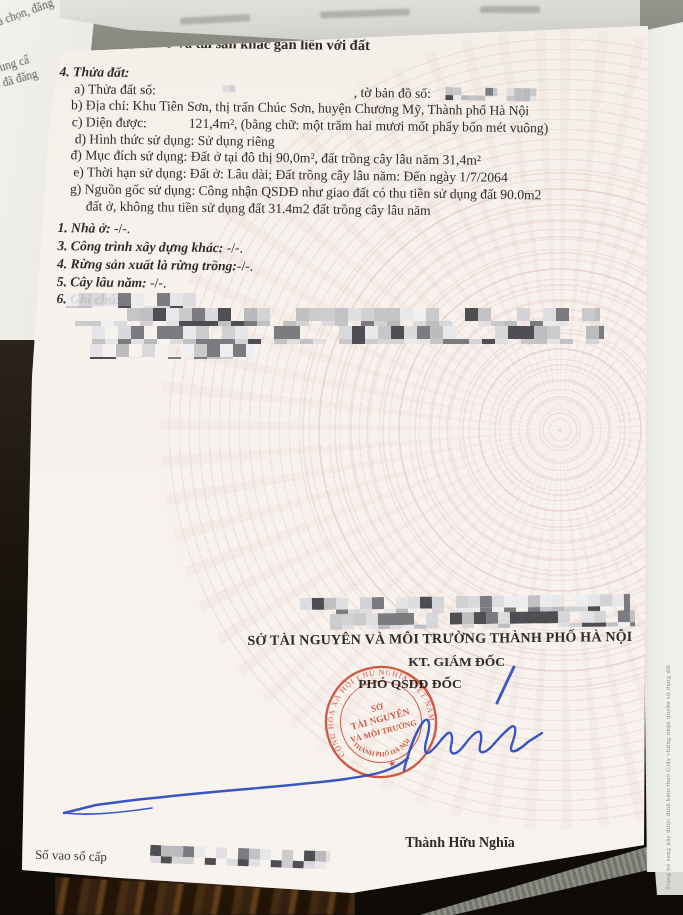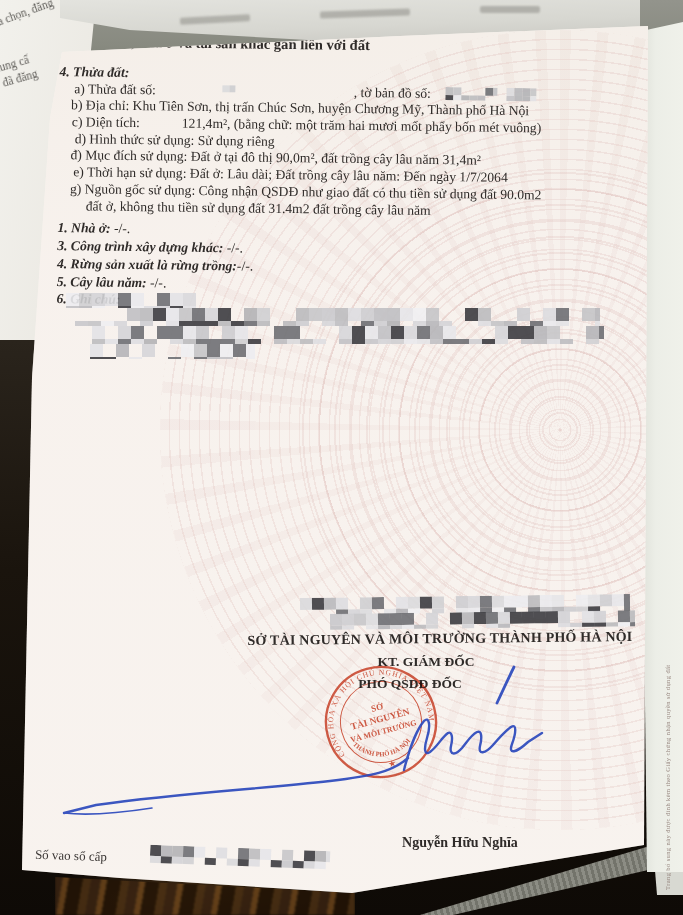--- a/index.html
+++ b/index.html
@@ -52,21 +52,21 @@
     transform:rotate(.75deg);transform-origin:55px 40px;}
   .line{position:absolute;white-space:nowrap;}
   .b{font-weight:bold;}
   .bi{font-weight:bold;font-style:italic;}
   .sp{display:inline-block;}
   .mosaic{position:relative;overflow:hidden;display:inline-block;vertical-align:-2px;}
   .mosaic-abs{position:absolute;overflow:hidden;}
   .sign-block{position:absolute;left:0;top:0;width:683px;color:#2f2b29;}
   .authority{position:absolute;left:230px;top:631px;width:420px;text-align:center;
     font-weight:bold;font-size:14px;letter-spacing:.2px;transform:rotate(-.6deg);white-space:nowrap;}
-  .kt{position:absolute;left:316px;top:654px;width:220px;text-align:center;font-weight:bold;font-size:13.5px;}
+  .kt{position:absolute;left:285px;top:654px;width:220px;text-align:right;font-weight:bold;font-size:13.5px;}
   .pgd{position:absolute;left:300px;top:676px;width:220px;text-align:center;font-weight:bold;font-size:13.5px;}
   .signer-name{position:absolute;left:350px;top:835px;width:220px;text-align:center;font-weight:bold;font-size:14px;}
   .footer-line{position:absolute;left:35px;top:848px;font-size:13px;transform:rotate(2deg);color:#3a3634;}
   
   .stamp{position:absolute;left:322px;top:663px;width:118px;height:118px;z-index:7;
     transform:rotate(-15deg);opacity:.88;mix-blend-mode:multiply;}
   .sig-svg{position:absolute;left:0;top:0;width:683px;height:915px;z-index:8;pointer-events:none;}
 </style>
 </head>
 <body>
@@ -105,21 +105,21 @@
 
       <div class="line bi" style="left:60px;top:64px;">4. Thửa đất:</div>
 
       <div class="line" style="left:75px;top:81px;">
         <span>a) Thửa đất số:</span><span class="sp" style="width:60px;"></span><span class="mosaic" style="width:20px;height:12px;"><i style="position: absolute; left: 7px; top: 0px; width: 7px; height: 7px; background: rgb(218, 218, 221); opacity: 0.9;"></i><i style="position: absolute; left: 14px; top: 0px; width: 7px; height: 7px; background: rgb(205, 205, 208); opacity: 0.9;"></i></span><span class="sp" style="width:118px;"></span><span>, tờ bản đồ số:</span><span class="sp" style="width:14px;"></span><span class="mosaic" style="width:52px;height:13px;"><i style="position: absolute; left: 0px; top: 0px; width: 8px; height: 8px; background: rgb(187, 187, 190); opacity: 0.9;"></i><i style="position: absolute; left: 8px; top: 0px; width: 8px; height: 8px; background: rgb(195, 195, 198); opacity: 0.9;"></i><i style="position: absolute; left: 40px; top: 0px; width: 8px; height: 8px; background: rgb(110, 111, 115); opacity: 0.9;"></i><i style="position: absolute; left: 48px; top: 0px; width: 8px; height: 8px; background: rgb(194, 194, 197); opacity: 0.9;"></i><i style="position: absolute; left: 0px; top: 8px; width: 8px; height: 8px; background: rgb(60, 60, 64); opacity: 0.9;"></i><i style="position: absolute; left: 8px; top: 8px; width: 8px; height: 8px; background: rgb(232, 232, 235); opacity: 0.9;"></i><i style="position: absolute; left: 16px; top: 8px; width: 8px; height: 8px; background: rgb(179, 179, 182); opacity: 0.9;"></i><i style="position: absolute; left: 24px; top: 8px; width: 8px; height: 8px; background: rgb(188, 188, 191); opacity: 0.9;"></i><i style="position: absolute; left: 32px; top: 8px; width: 8px; height: 8px; background: rgb(185, 185, 188); opacity: 0.9;"></i></span><span class="sp" style="width:9px;"></span><span class="mosaic" style="width:30px;height:13px;"><i style="position: absolute; left: 0px; top: 0px; width: 8px; height: 8px; background: rgb(219, 219, 222); opacity: 0.9;"></i><i style="position: absolute; left: 8px; top: 0px; width: 8px; height: 8px; background: rgb(184, 184, 187); opacity: 0.9;"></i><i style="position: absolute; left: 16px; top: 0px; width: 8px; height: 8px; background: rgb(179, 179, 182); opacity: 0.9;"></i><i style="position: absolute; left: 24px; top: 0px; width: 8px; height: 8px; background: rgb(197, 197, 200); opacity: 0.9;"></i><i style="position: absolute; left: 0px; top: 8px; width: 8px; height: 8px; background: rgb(194, 194, 197); opacity: 0.9;"></i><i style="position: absolute; left: 8px; top: 8px; width: 8px; height: 8px; background: rgb(182, 182, 185); opacity: 0.9;"></i><i style="position: absolute; left: 16px; top: 8px; width: 8px; height: 8px; background: rgb(180, 180, 183); opacity: 0.9;"></i><i style="position: absolute; left: 24px; top: 8px; width: 8px; height: 8px; background: rgb(226, 226, 229); opacity: 0.9;"></i></span>
       </div>
 
       <div class="line" style="left:72px;top:97px;">b) Địa chỉ:  Khu Tiên Sơn, thị trấn Chúc Sơn, huyện Chương Mỹ, Thành phố Hà Nội</div>
 
       <div class="line" style="left:73px;top:114px;">
-        <span>c) Diện tích:</span><span class="sp" style="width:42px;"></span><span>121,4m², (bằng chữ: một trăm hai mươi mốt phẩy bốn mét vuông)</span>
+        <span>c) Diện được:</span><span class="sp" style="width:42px;"></span><span>121,4m², (bằng chữ: một trăm hai mươi mốt phẩy bốn mét vuông)</span>
       </div>
 
       <div class="line" style="left:76px;top:131px;">d) Hình thức sử dụng:  Sử dụng riêng</div>
       <div class="line" style="left:72px;top:147px;">đ) Mục đích sử dụng:  Đất ở tại đô thị 90,0m², đất trồng cây lâu năm 31,4m²</div>
       <div class="line" style="left:75px;top:164px;">e) Thời hạn sử dụng:  Đất ở: Lâu dài; Đất trồng cây lâu năm: Đến ngày 1/7/2064</div>
       <div class="line" style="left:72px;top:181px;">g) Nguồn gốc sử dụng:  Công nhận QSDĐ như giao đất có thu tiền sử dụng đất 90.0m2</div>
       <div class="line" style="left:88px;top:198px;">đất ở, không thu tiền sử dụng đất 31.4m2 đất trồng cây lâu năm</div>
 
       <div class="line" style="left:60px;top:220px;"><span class="bi">1. Nhà ở:</span>&nbsp;<span>-/-.</span></div>
       <div class="line" style="left:60px;top:238px;"><span class="bi">3. Công trình xây dựng khác:</span>&nbsp;<span>-/-.</span></div>
@@ -375,21 +375,21 @@
         <i style="position: absolute; left: 264px; top: 12px; width: 12px; height: 12px; background: rgb(60, 60, 64); opacity: 0.9;"></i>
         <i style="position: absolute; left: 276px; top: 12px; width: 12px; height: 12px; background: rgb(186, 186, 189); opacity: 0.9;"></i>
         <i style="position: absolute; left: 288px; top: 12px; width: 12px; height: 12px; background: rgb(239, 239, 242); opacity: 0.9;"></i>
         <i style="position: absolute; left: 300px; top: 12px; width: 12px; height: 12px; background: rgb(110, 111, 115); opacity: 0.9;"></i>
       </div>
 
     <div class="sign-block">
       <div class="authority">SỞ TÀI NGUYÊN VÀ MÔI TRƯỜNG THÀNH PHỐ HÀ NỘI</div>
       <div class="kt">KT. GIÁM ĐỐC</div>
       <div class="pgd">PHÓ QSDĐ ĐỐC</div>
-      <div class="signer-name">Nguyễn Hữu Nghĩa</div>
+      <div class="signer-name">Thành Hữu Nghĩa</div>
       <div class="footer-line">
         <span>Số vao sổ cấp</span>
       </div>
     </div>
     <div class="mosaic mosaic-abs" style="left:150px;top:848px;width:180px;height:18px;transform:rotate(2deg);z-index:6;">
         <i style="position: absolute; left: 0px; top: 0px; width: 11px; height: 11px; background: rgb(60, 60, 64); opacity: 0.9;"></i>
         <i style="position: absolute; left: 11px; top: 0px; width: 11px; height: 11px; background: rgb(180, 180, 183); opacity: 0.9;"></i>
         <i style="position: absolute; left: 22px; top: 0px; width: 11px; height: 11px; background: rgb(178, 178, 181); opacity: 0.9;"></i>
         <i style="position: absolute; left: 33px; top: 0px; width: 11px; height: 11px; background: rgb(110, 111, 115); opacity: 0.9;"></i>
         <i style="position: absolute; left: 44px; top: 0px; width: 11px; height: 11px; background: rgb(231, 231, 234); opacity: 0.9;"></i>

